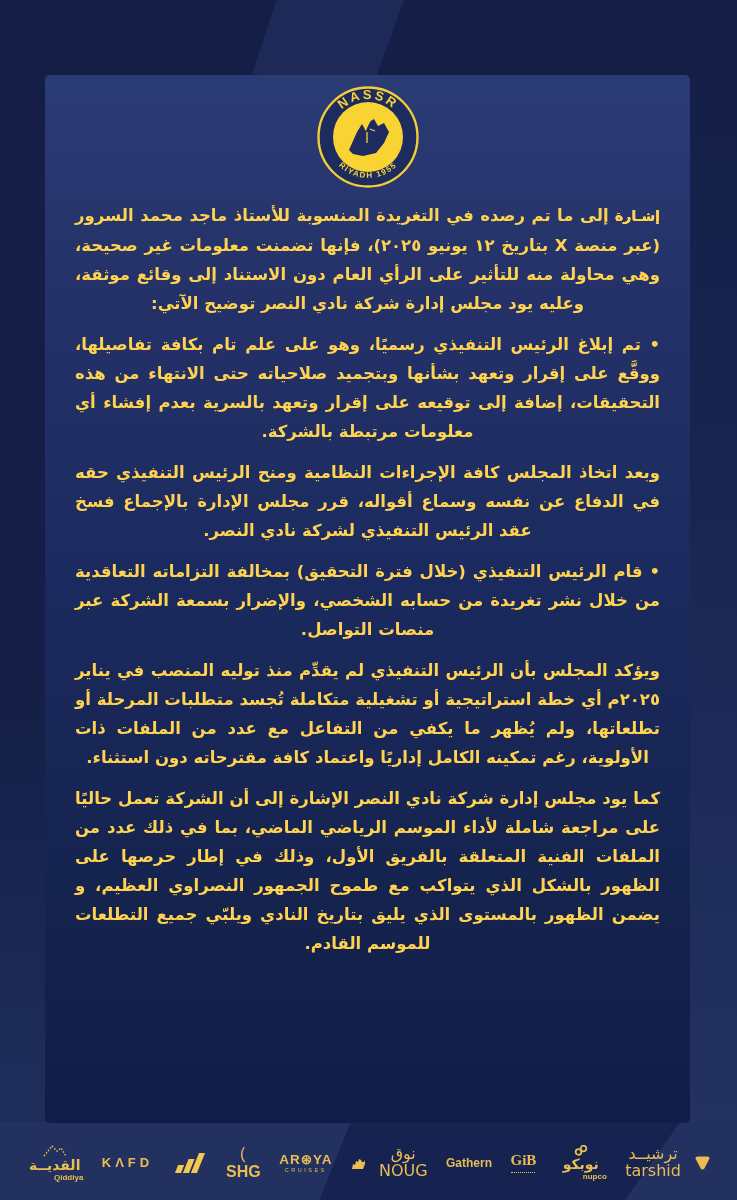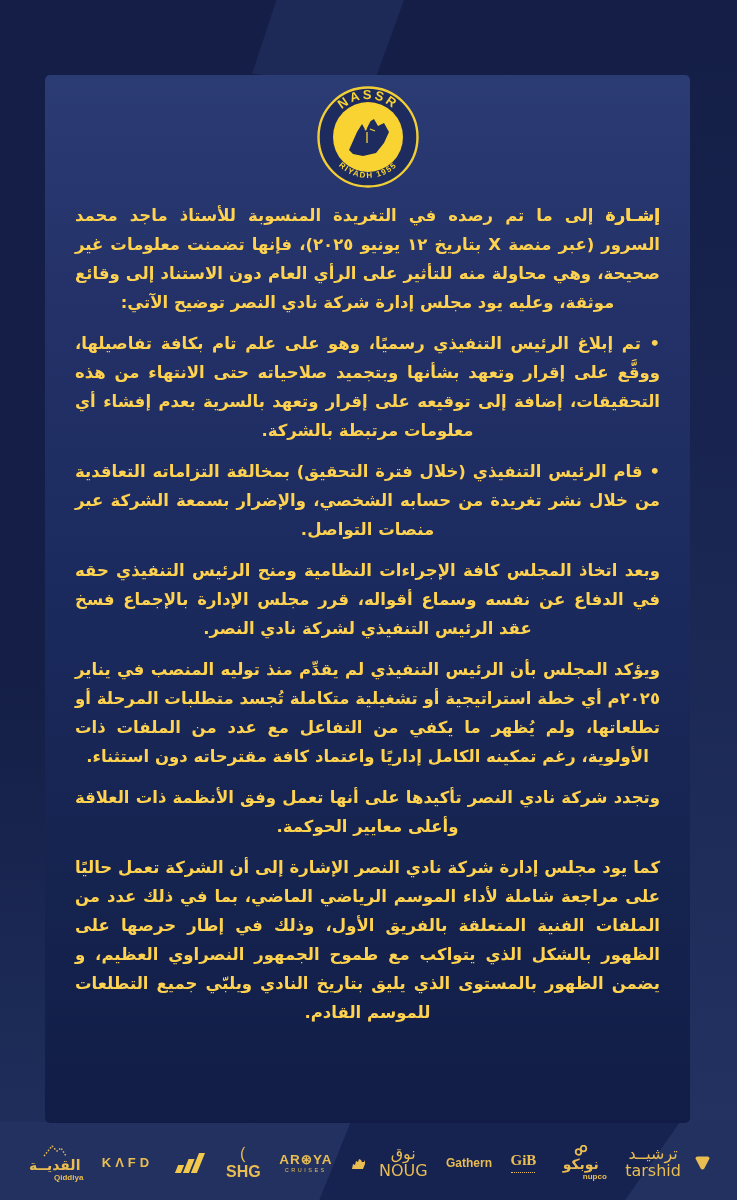--- a/index.html
+++ b/index.html
@@ -24,21 +24,21 @@
     position:absolute;left:45px;top:75px;width:645px;height:1048px;z-index:2;
     box-sizing:border-box;padding:8px 30px 0;border-radius:5px;overflow:hidden;
     background:linear-gradient(180deg,#2b3b74 0%,#243269 20%,#1c2b60 45%,#15234f 78%,#111d46 100%);
   }
   .logo-wrap{text-align:center;margin:2px 0 8px;}
   .para{
     color:#ffd24f;font-size:16.5px;line-height:29px;font-weight:700;
     direction:rtl;text-align:justify;text-align-last:center;-moz-text-align-last:center;
     margin:0 0 12px;
   }
-  .lead{font-size:17px;text-shadow:0 0 .6px currentColor,0 0 .6px currentColor;}
+  .lead{font-size:14px;text-shadow:0 0 .6px currentColor,0 0 .6px currentColor;}
   
   .sponsors{
     position:absolute;left:0;bottom:0;width:737px;height:74px;z-index:3;
     display:flex;align-items:center;justify-content:space-between;
     box-sizing:border-box;padding:0 26px;color:#e9bd52;
   }
   .sp{display:flex;flex-direction:column;align-items:center;line-height:1.05;gap:1px;}
   .sp .ar{font-size:14px;font-weight:700;direction:rtl;}
   .sp .en{font-size:8px;font-weight:700;font-family:"Liberation Sans",sans-serif;margin-left:28px;}
   .sp-kafd{font-size:13px;font-weight:700;letter-spacing:4px;font-family:"Liberation Sans",sans-serif;}
@@ -76,25 +76,24 @@
         <textPath href="#arcBot" startOffset="50%" text-anchor="middle">RIYADH 1955</textPath>
       </text>
       <path d="M33,65 L41,47 L46,39 L50,46 L53,37 L58,34 L62,41 L68,38 L73,47 L68,58 L60,68 L47,71 L37,69 Z" fill="#1d2b5f"></path>
       <path d="M49,45 l5,-9 M51,47 l0,11 M54,44 l5,2" stroke="#f8d331" stroke-width="1.3" fill="none"></path>
     </svg>
   </div>
 
   <p class="para"><span class="lead">إشـارة</span><span> إلى ما تم رصده في التغريدة المنسوبة للأستاذ ماجد محمد السرور (عبر منصة X بتاريخ ١٢ يونيو ٢٠٢٥)، فإنها تضمنت معلومات غير صحيحة، وهي محاولة منه للتأثير على الرأي العام دون الاستناد إلى وقائع موثقة، وعليه يود مجلس إدارة شركة نادي النصر توضيح الآتي:</span></p>
 
   <p class="para">• تم إبلاغ الرئيس التنفيذي رسميًا، وهو على علم تام بكافة تفاصيلها، ووقَّع على إقرار وتعهد بشأنها وبتجميد صلاحياته حتى الانتهاء من هذه التحقيقات، إضافة إلى توقيعه على إقرار وتعهد بالسرية بعدم إفشاء أي معلومات مرتبطة بالشركة.</p>
+  <p class="para">وبعد اتخاذ المجلس كافة الإجراءات النظامية ومنح الرئيس التنفيذي حقه في الدفاع عن نفسه وسماع أقواله، قرر مجلس الإدارة بالإجماع فسخ عقد الرئيس التنفيذي لشركة نادي النصر.</p>
+
   <p class="para">• قام الرئيس التنفيذي (خلال فترة التحقيق) بمخالفة التزاماته التعاقدية من خلال نشر تغريدة من حسابه الشخصي، والإضرار بسمعة الشركة عبر منصات التواصل.</p>
-
-  <p class="para">وبعد اتخاذ المجلس كافة الإجراءات النظامية ومنح الرئيس التنفيذي حقه في الدفاع عن نفسه وسماع أقواله، قرر مجلس الإدارة بالإجماع فسخ عقد الرئيس التنفيذي لشركة نادي النصر.</p>
   <p class="para">ويؤكد المجلس بأن الرئيس التنفيذي لم يقدِّم منذ توليه المنصب في يناير ٢٠٢٥م أي خطة استراتيجية أو تشغيلية متكاملة تُجسد متطلبات المرحلة أو تطلعاتها، ولم يُظهر ما يكفي من التفاعل مع عدد من الملفات ذات الأولوية، رغم تمكينه الكامل إداريًا واعتماد كافة مقترحاته دون استثناء.</p>
-  <p class="para">وتجدد شركة نادي النصر تأكيدها على أنها تعمل وفق الأنظمة ذات العلاقة وأعلى معايير الحوكمة.</p>
   <p class="para">كما يود مجلس إدارة شركة نادي النصر الإشارة إلى أن الشركة تعمل حاليًا على مراجعة شاملة لأداء الموسم الرياضي الماضي، بما في ذلك عدد من الملفات الفنية المتعلقة بالفريق الأول، وذلك في إطار حرصها على الظهور بالشكل الذي يتواكب مع طموح الجمهور النصراوي العظيم، و يضمن الظهور بالمستوى الذي يليق بتاريخ النادي ويلبّي جميع التطلعات للموسم القادم.</p>
 
 </div>
 
 <div class="sponsors">
 
   <div class="sp">
     <svg width="26" height="14" viewBox="0 0 26 14">
       <path d="M2,13 L10,3 L15,8 L19,5 L24,13" fill="none" stroke="#e9bd52" stroke-width="1.4" stroke-dasharray="1.6 1.6"></path>
     </svg>

